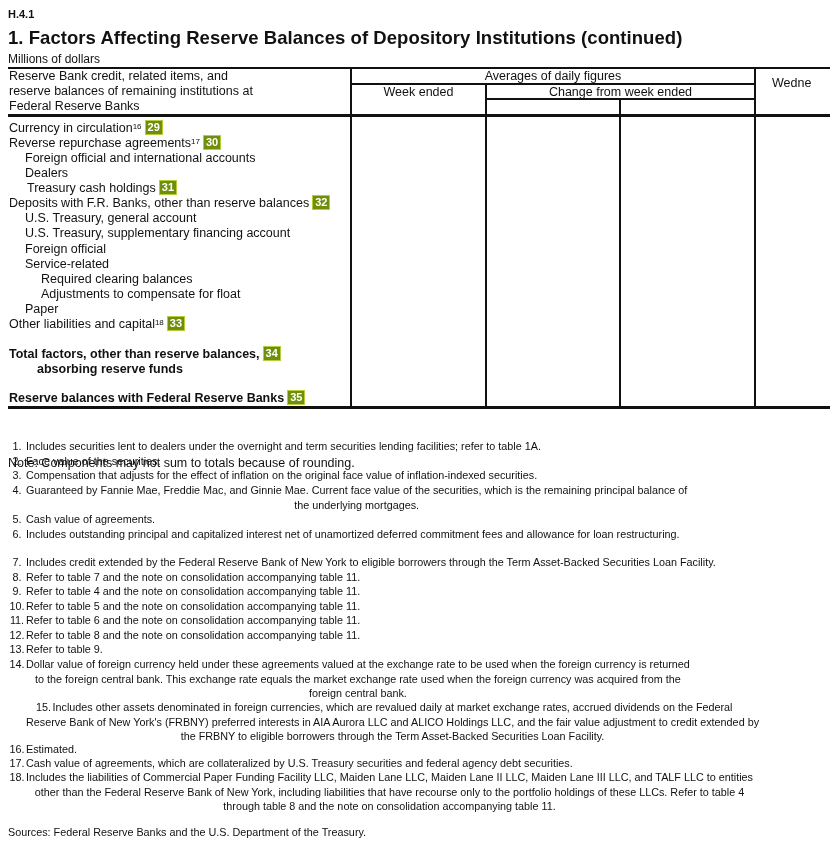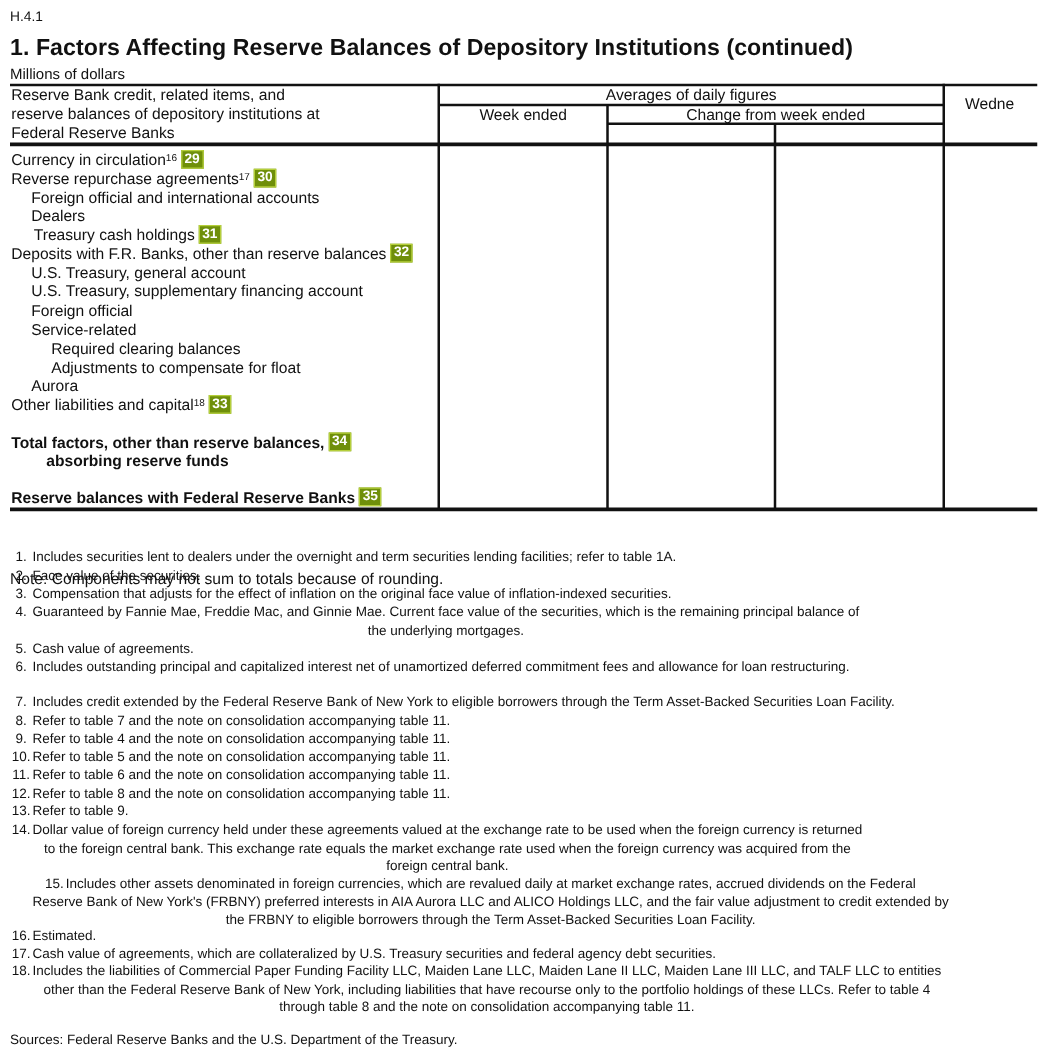--- a/index.html
+++ b/index.html
@@ -1,19 +1,19 @@
 <!DOCTYPE html>
 <html><head>
 <meta charset="utf-8">
 <style>
   html, body { margin:0; padding:0; background:#ffffff; }
   body { width:830px; height:850px; position:relative; overflow:hidden;
          font-family:"Liberation Sans", sans-serif; color:#111; }
   .abs { position:absolute; white-space:nowrap; }
-  .code { left:8px; top:8px; font-size:11px; font-weight:normal;text-align:center; }
+  .code { left:8px; top:8px; font-size:11px; font-weight:bold;text-align:center; }
   .title { left:8px; top:27px; font-size:18.5px; font-weight:bold; letter-spacing:0.05px; }
   .units { left:8px; top:52px; font-size:12px; }
   .hline { position:absolute; background:#111; }
   .vline { position:absolute; background:#111; width:2px; }
   .hdr { position:absolute; font-size:12.5px; text-align:center; }
   .stub { position:absolute; left:9px; font-size:12.5px; line-height:15px; }
   .row { position:absolute; font-size:12.5px; line-height:15px; white-space:nowrap; }
   .row sup { font-size:8px; vertical-align:top; position:relative; top:-2px; }
   .bold { font-weight:bold; }
   .badge { display:inline-block; background:#6f8f0a; color:#fff; font-weight:bold;
@@ -40,21 +40,21 @@
   <div class="hline" style="left:8px; top:406px; width:822px; height:3px;"></div>
 
   <div class="vline" style="left:350px; top:67px; height:341px;"></div>
   <div class="vline" style="left:485px; top:84px; height:324px;"></div>
   <div class="vline" style="left:619px; top:99px; height:309px;"></div>
   <div class="vline" style="left:754px; top:67px; height:341px;"></div>
 </div>
 
 <div class="stub" style="top:69px;">
   <div>Reserve Bank credit, related items, and</div>
-  <div>reserve balances of depository institutions at</div>
+  <div>reserve balances of remaining institutions at</div>
   <div>Federal Reserve Banks</div>
 </div>
 
 <div class="hdr" style="left:352px; top:69px; width:402px;">Averages of daily figures</div>
 <div class="hdr" style="left:352px; top:85px; width:133px;">Week ended</div>
 <div class="hdr" style="left:487px; top:85px; width:267px;">Change from week ended</div>
 <div class="hdr" style="left:772px; top:76px; text-align:center;">Wedne</div>
 
 <div>
   <div class="row" style="left:9px; top:121px;">
@@ -70,21 +70,21 @@
   </div>
   <div class="row" style="left:9px; top:196px;">
     <span>Deposits with F.R. Banks, other than reserve balances</span><span class="badge">32</span>
   </div>
   <div class="row" style="left:25px; top:211px;">U.S. Treasury, general account</div>
   <div class="row" style="left:25px; top:226px;">U.S. Treasury, supplementary financing account</div>
   <div class="row" style="left:25px; top:242px;">Foreign official</div>
   <div class="row" style="left:25px; top:257px;">Service-related</div>
   <div class="row" style="left:41px; top:272px;">Required clearing balances</div>
   <div class="row" style="left:41px; top:287px;">Adjustments to compensate for float</div>
-  <div class="row" style="left:25px; top:302px;">Aurora</div>
+  <div class="row" style="left:25px; top:302px;">Paper</div>
   <div class="row" style="left:9px; top:317px;">
     <span>Other liabilities and capital</span><sup>18</sup><span class="badge">33</span>
   </div>
 
   <div class="row bold" style="left:9px; top:347px;">
     <span>Total factors, other than reserve balances,</span><span class="badge">34</span>
   </div>
   <div class="row bold" style="left:37px; top:362px;">absorbing reserve funds</div>
 
   <div class="row bold" style="left:9px; top:391px;">

